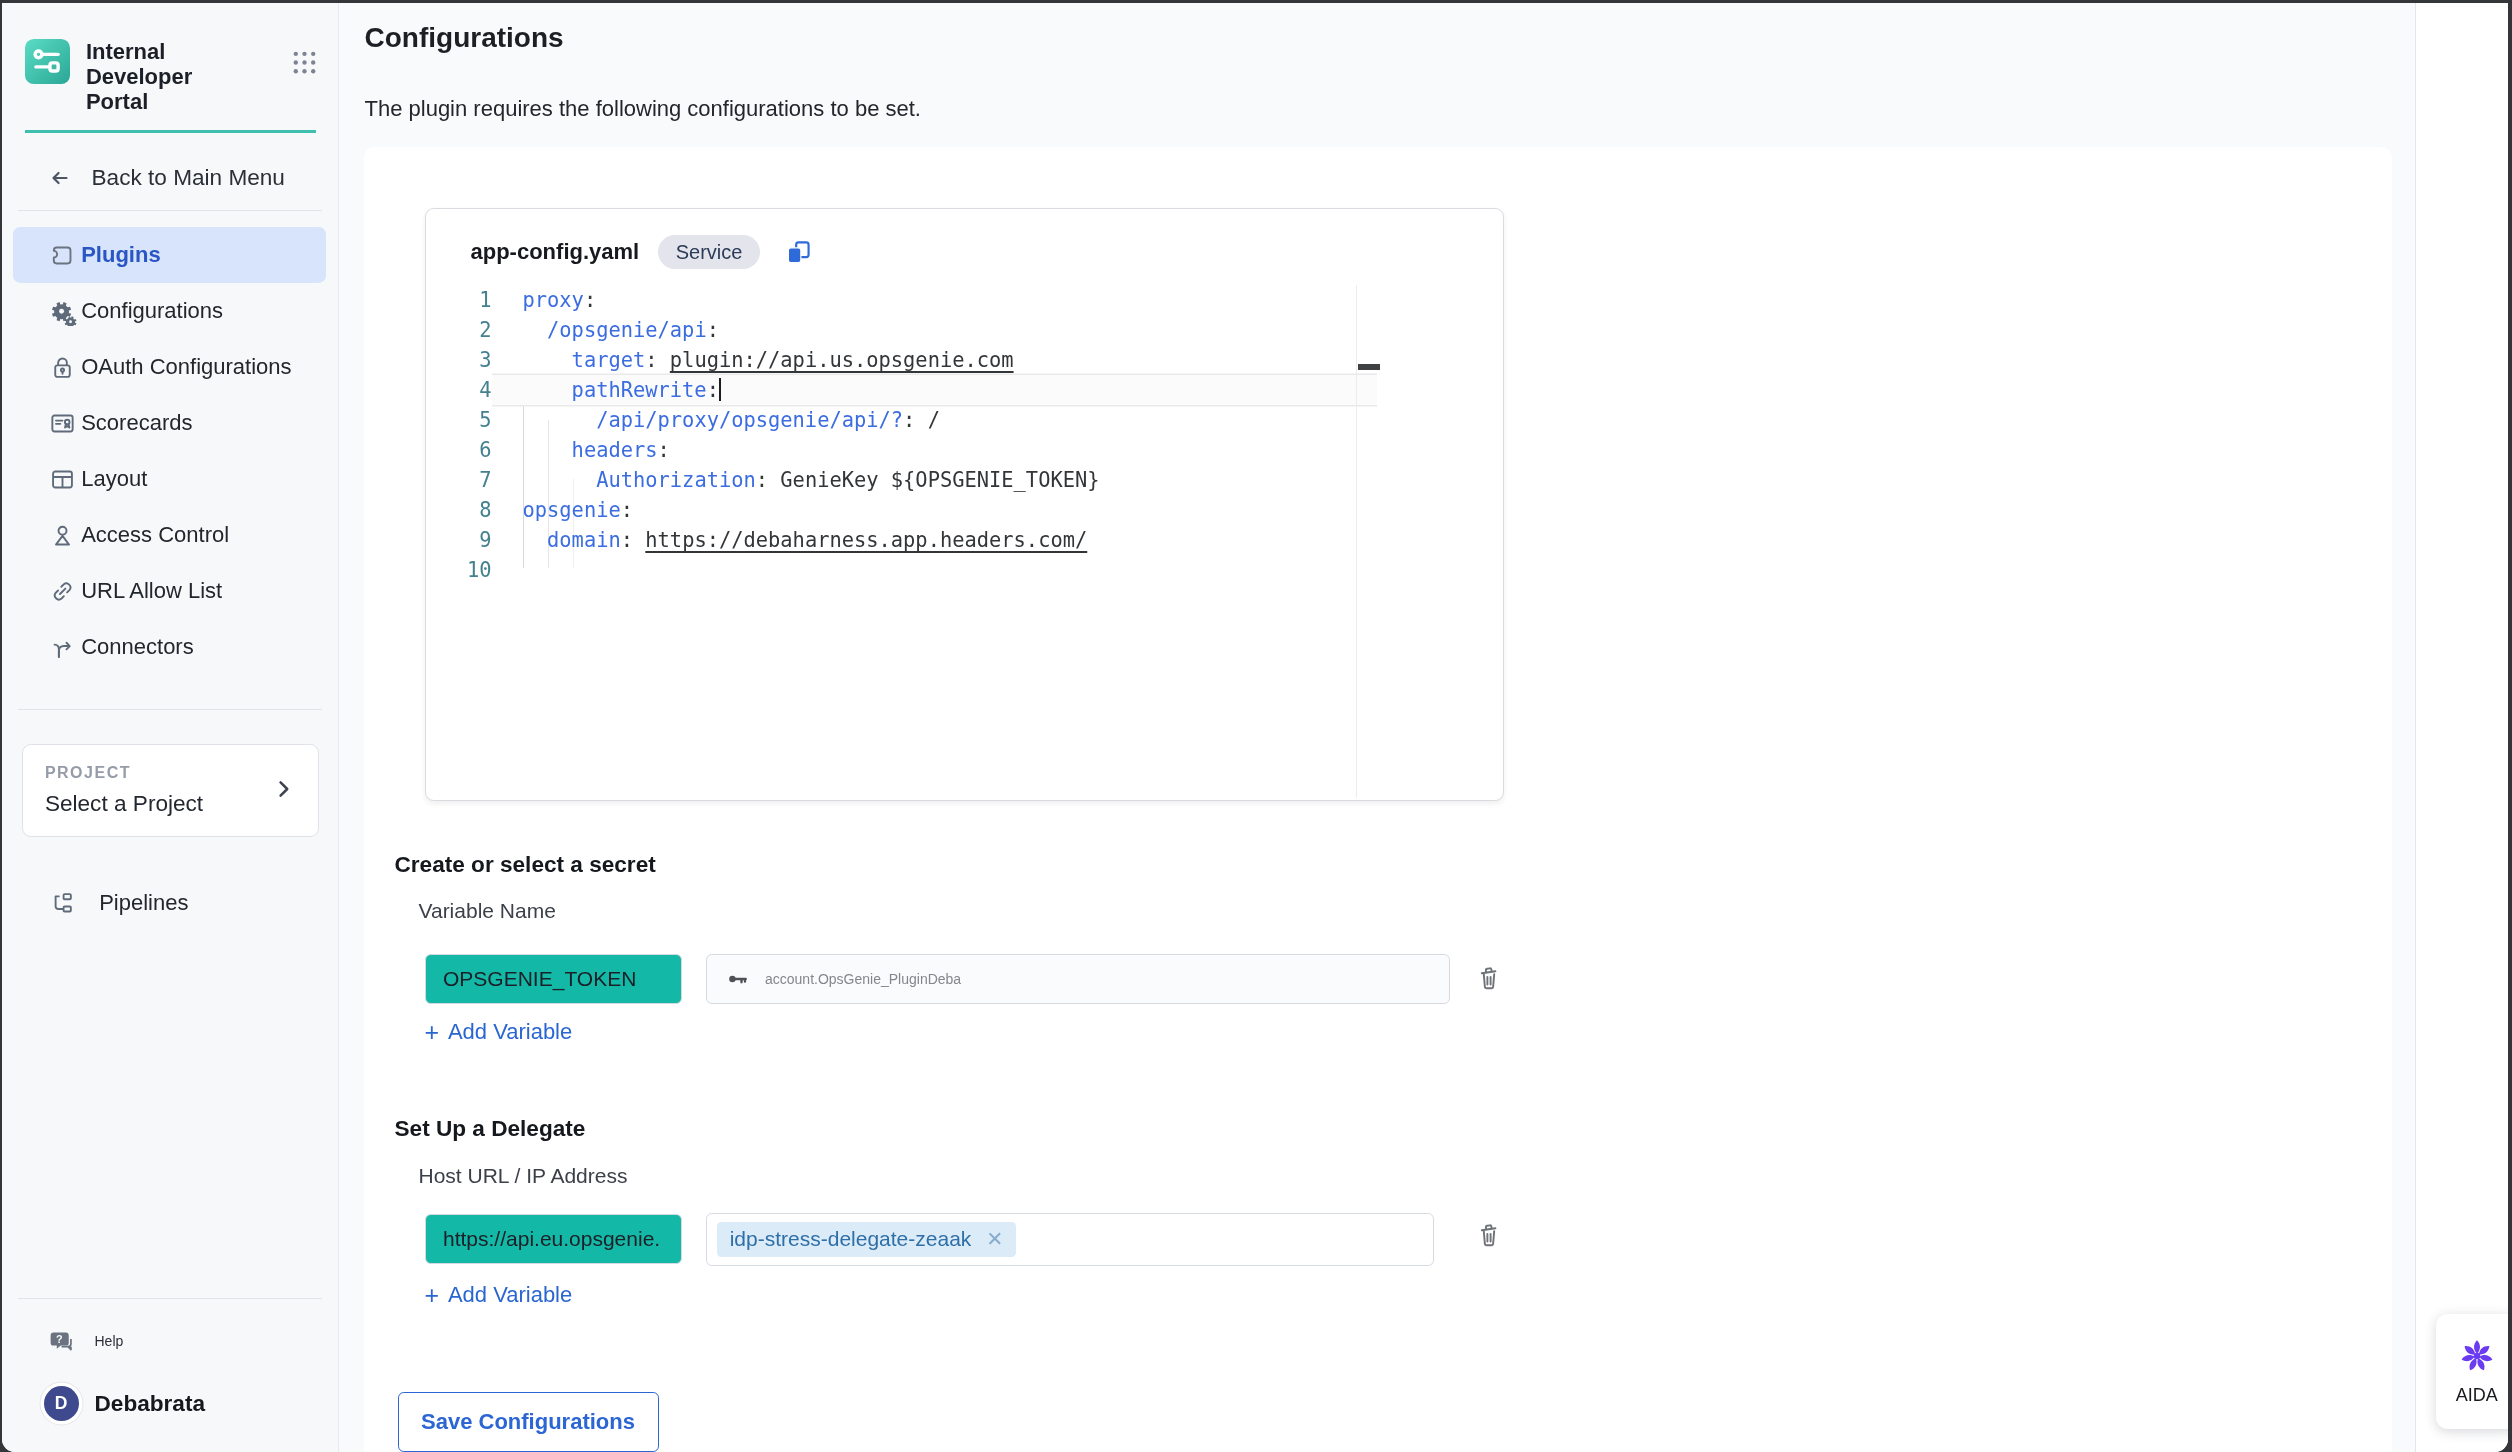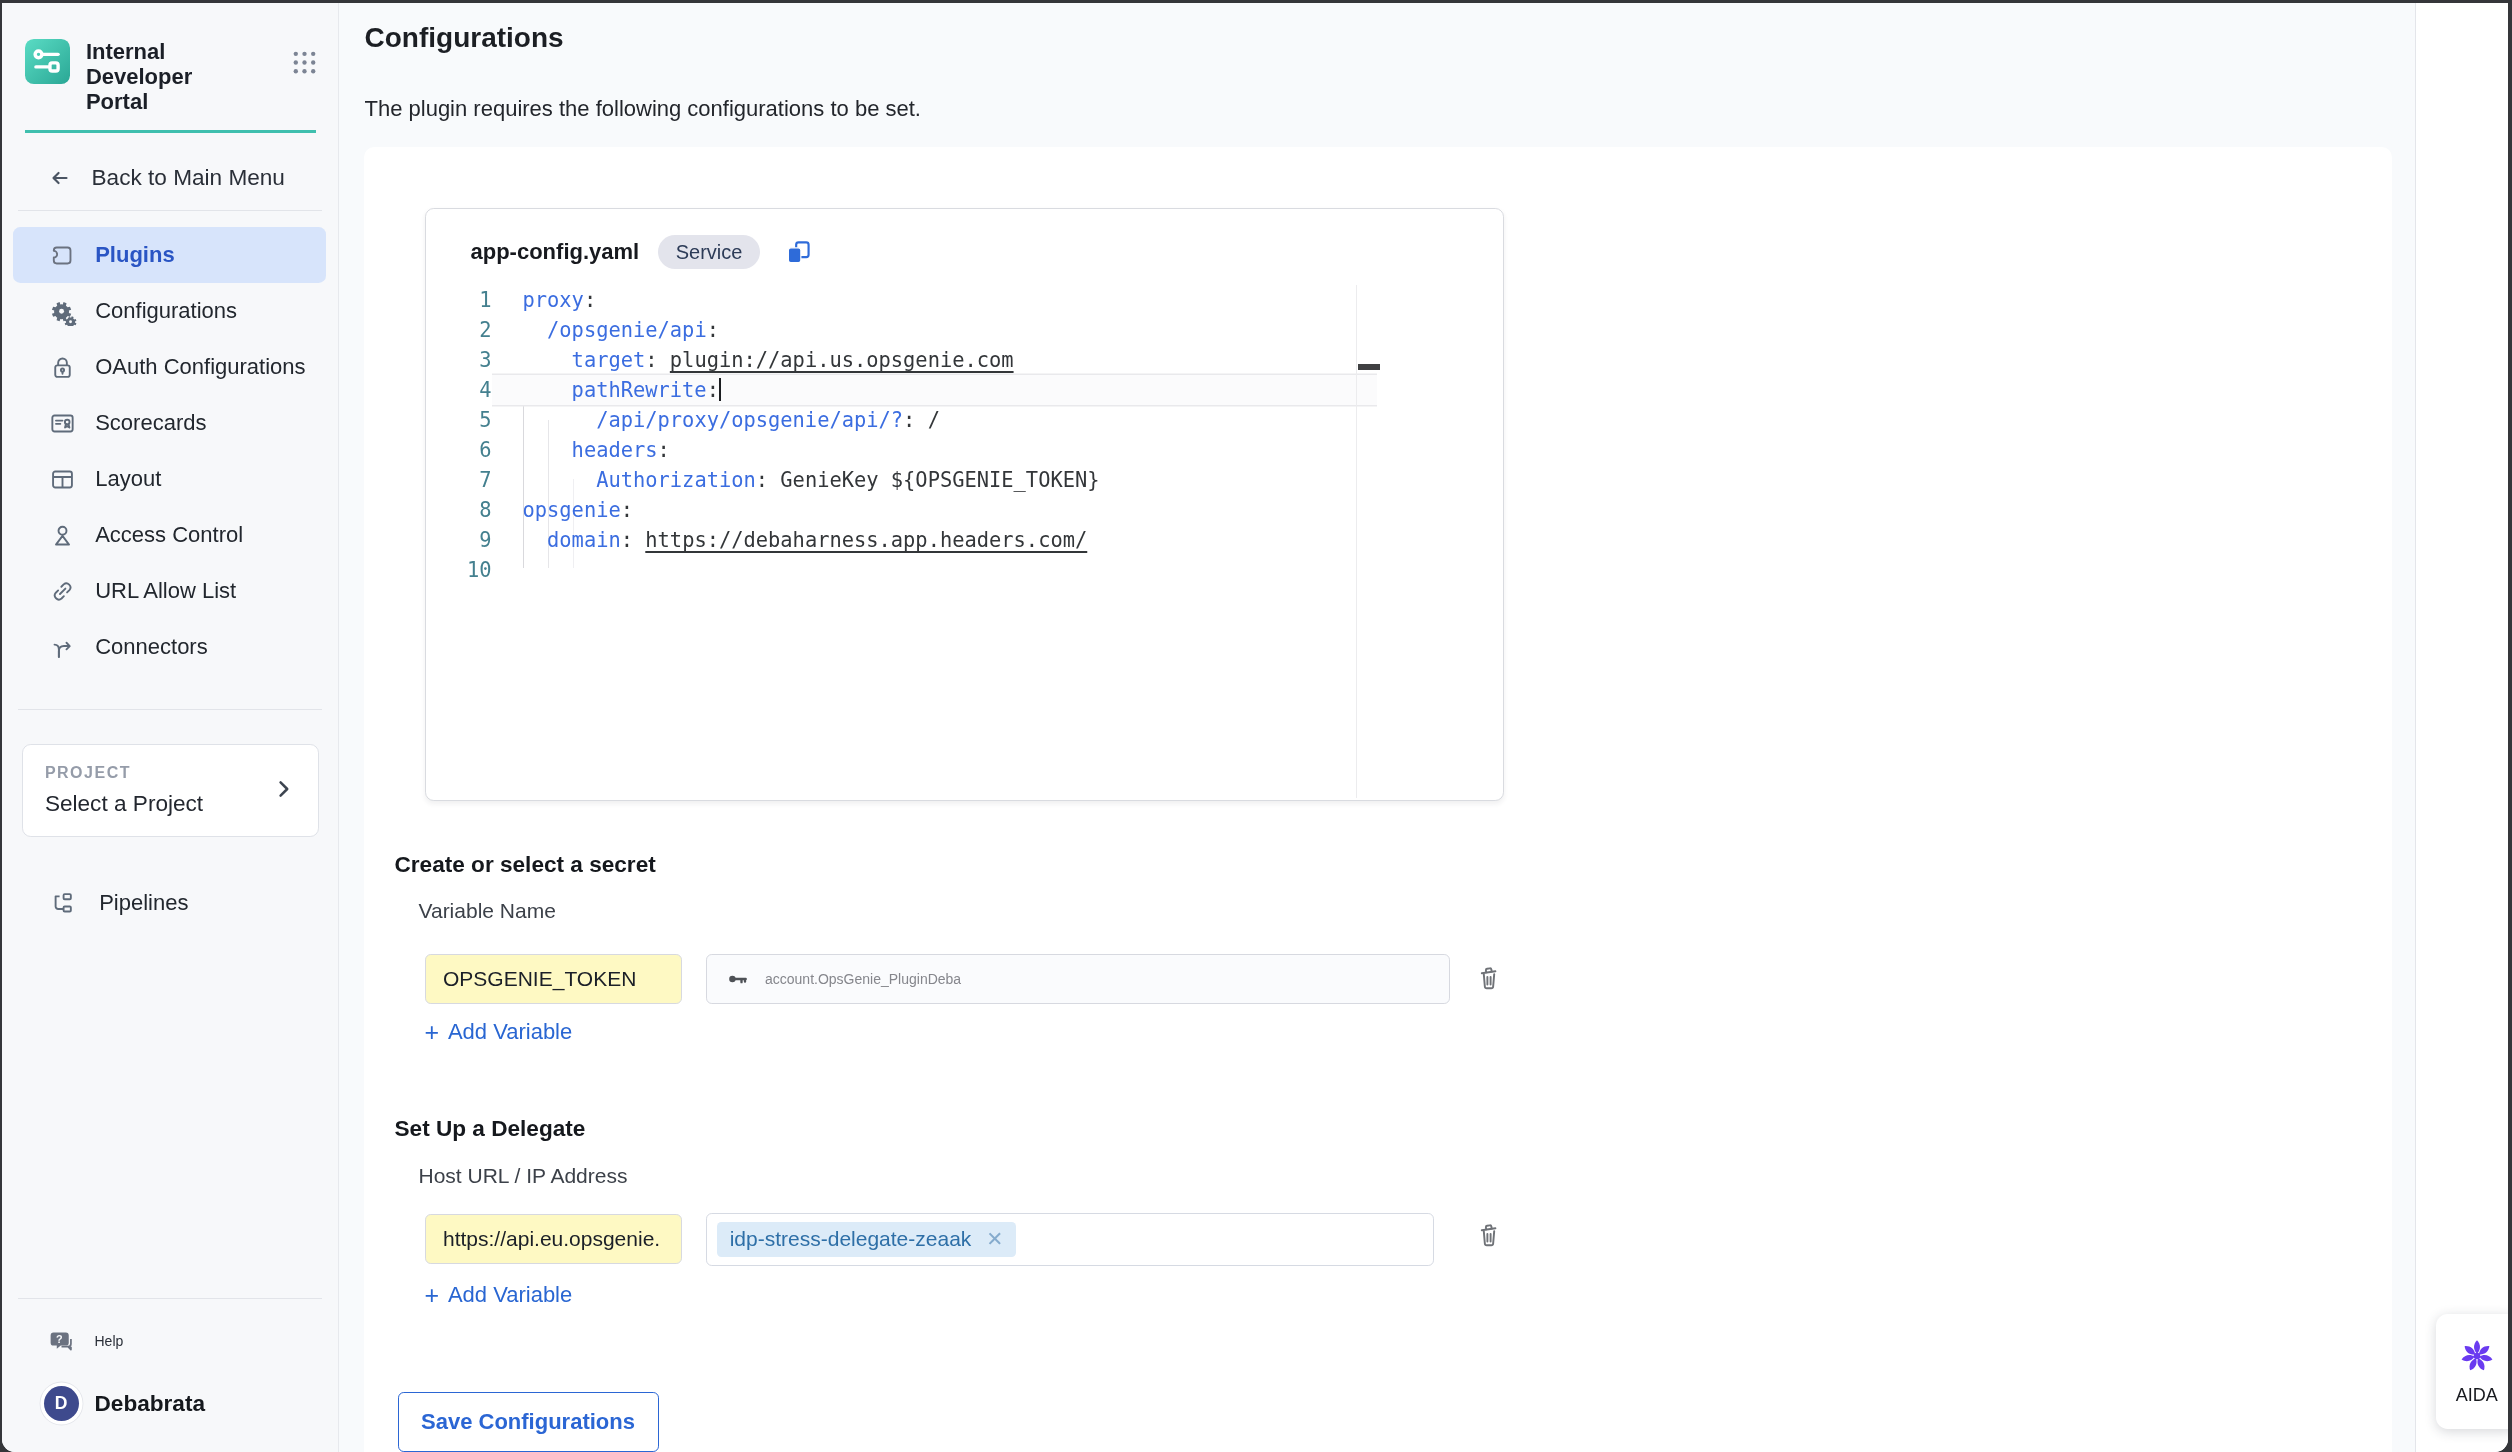--- a/index.html
+++ b/index.html
@@ -28,21 +28,21 @@
   .brand-title{
     margin-left:16px;font-size:22px;line-height:25px;font-weight:700;color:#1b1f27;width:168px;
   }
   .grid-dots{margin-left:auto;margin-top:8.8px;cursor:pointer;}
   .teal-bar{height:3.6px;background:#3fbfae;margin:16px 22px 0 23.4px;}
   .back-row{display:flex;align-items:center;gap:19px;padding:32px 0 19px 45px;color:#2a2f38;font-size:22.6px;cursor:pointer;}
   .sb-divider{height:0.7px;background:#e2e4e9;margin:0 16px;}
   .nav{margin-top:16px;display:flex;flex-direction:column;}
   .nav-item{
     height:56px;display:flex;align-items:center;margin:0 11.7px;border-radius:7.3px;
-    padding-left:35px;gap:18px;cursor:pointer;color:#22272e;font-size:22px;
+    padding-left:35px;gap:4px;cursor:pointer;color:#22272e;font-size:22px;
   }
   .nav-item .nico{color:#5f6b7a;display:flex;}
   .nav-item.active{background:#d7e4fb;}
   .nav-item.active .nlabel{color:#2a55c4;font-weight:700;}
   .nav-item.active .nico{color:#6b7280;}
   .proj-card{
     margin:34px 19px 0 20.4px;background:#ffffff;border:1.5px solid #dfe2e8;border-radius:8.8px;
     padding:19px 17.5px 19px 22px;position:relative;cursor:pointer;
   }
   .proj-label{font-size:16px;letter-spacing:1.5px;color:#959ca9;font-weight:700;}
@@ -95,21 +95,21 @@
   .ig1{left:97px;top:105px;height:178px;background:#d9d9dd;}
   .ig2{left:122px;top:135px;height:148px;}
   .ig3{left:147px;top:194px;height:89px;background:#efeff2;}
   .scroll-sep{position:absolute;left:930px;top:76px;bottom:1.5px;width:0.7px;background:#ececee;}
   .scroll-thumb{position:absolute;left:932px;top:155px;width:22px;height:5.8px;background:#3f4042;}
   
   .sec-heading{position:absolute;left:31px;font-size:22.6px;font-weight:700;color:#15181d;}
   .sec-label{position:absolute;left:55px;font-size:21px;color:#3c4149;}
   .txt-input{
     position:absolute;box-sizing:border-box;height:50px;border:1.5px solid #d7d9e0;border-radius:5.8px;
-    background:#fef9c3;font-size:21px;color:#1b1f27;padding:0 17.5px;outline:none;
+    background:#14b8a6;font-size:21px;color:#1b1f27;padding:0 17.5px;outline:none;
     font-family:"Liberation Sans","DejaVu Sans",sans-serif;
   }
   .secret-field{
     position:absolute;box-sizing:border-box;height:50px;border:1.5px solid #d7d9e0;border-radius:5.8px;
     background:#fafbfd;display:flex;align-items:center;gap:13px;padding:0 17.5px;cursor:pointer;
   }
   .secret-text{font-size:14px;color:#85868c;}
   .tag-field{
     position:absolute;box-sizing:border-box;height:53px;border:1.5px solid #d6dae3;border-radius:5.8px;
     background:#fff;display:flex;align-items:center;padding:0 10.2px;cursor:text;

